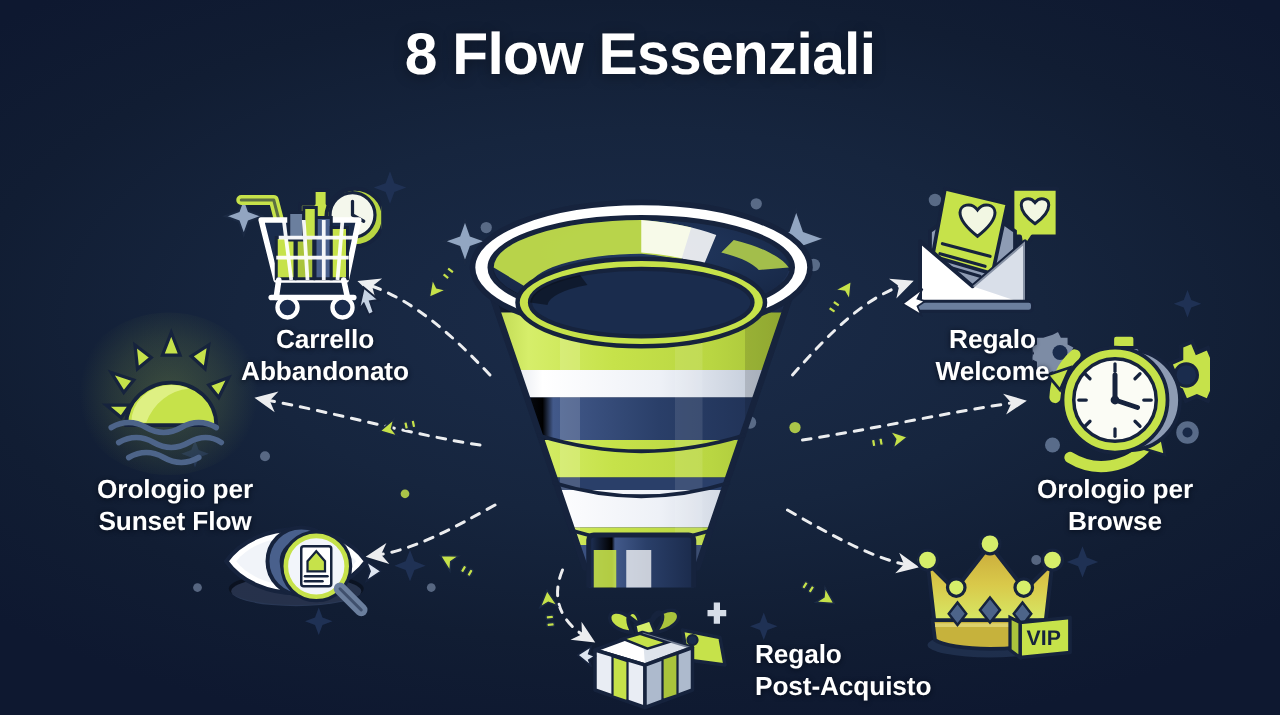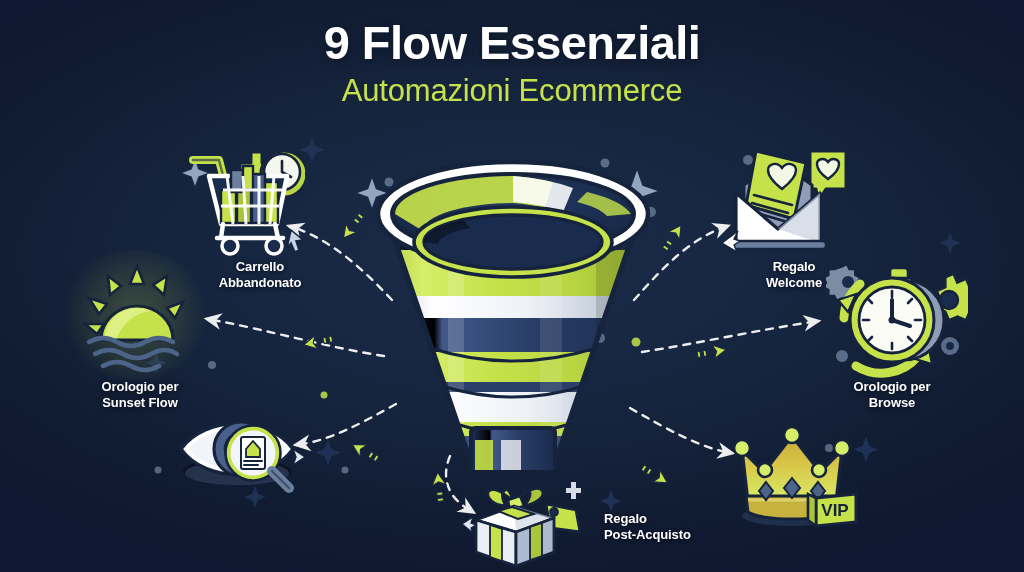--- a/index.html
+++ b/index.html
@@ -41,21 +41,21 @@
     font-weight: normal;
     color: #c6e24a;
     letter-spacing: -0.2px;
     line-height: 1.1;
   }
 
   
   .label {
     position: absolute;
     color: #ffffff;
-    font-size: 13px;
+    font-size: 21px;
     font-weight: bold;
     line-height: 1.22;
     text-align: center;
     z-index: 35;
     text-shadow: 0 1px 4px rgba(5,10,22,0.85);
     white-space: pre-line;
     letter-spacing: -0.1px;
   }
 
   
@@ -193,22 +193,21 @@
       </g>
       <g transform="translate(660,470) rotate(32)">
         <path d="M0 0 L13 7 L0 14 L3.4 7 Z"></path>
         <rect x="-10" y="4" width="3" height="6" rx="1"></rect>
         <rect x="-16" y="4" width="3" height="6" rx="1"></rect>
       </g>
     </g>
   </svg>
 
   <div class="title-wrap">
-    <div class="title-main">9 Flow Essenziali</div>
-    <div class="title-sub">Automazioni Ecommerce</div>
+    <div class="title-main">8 Flow Essenziali</div>
   </div>
 
   <div class="funnel-wrap">
     <svg width="282" height="312" viewBox="0 0 282 312">
       <defs>
         <linearGradient id="limeBand" x1="0" y1="0" x2="1" y2="0">
           <stop offset="0%" stop-color="#aac43c"></stop>
           <stop offset="18%" stop-color="#d6ee6a"></stop>
           <stop offset="42%" stop-color="#c6e24a"></stop>
           <stop offset="70%" stop-color="#b9d642"></stop>

